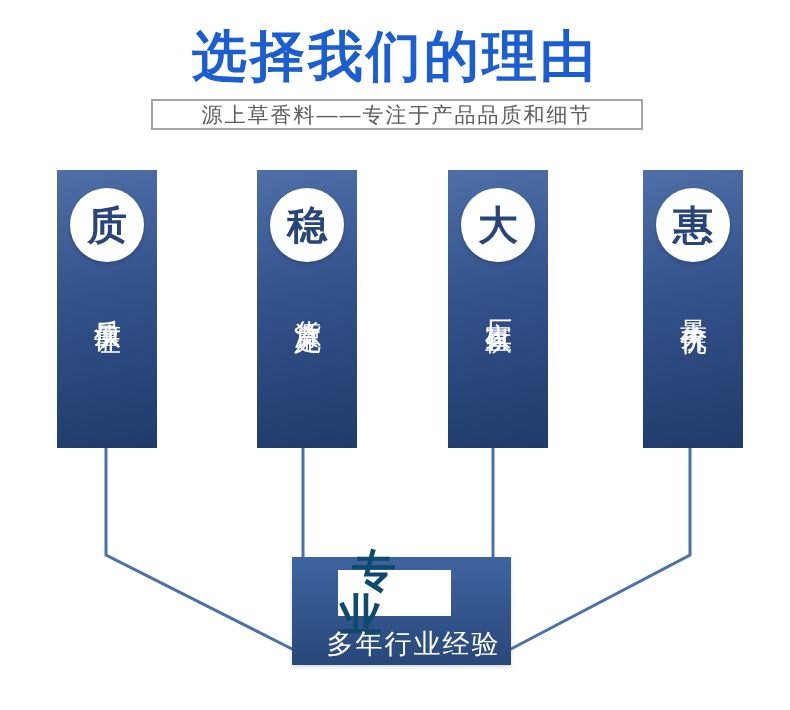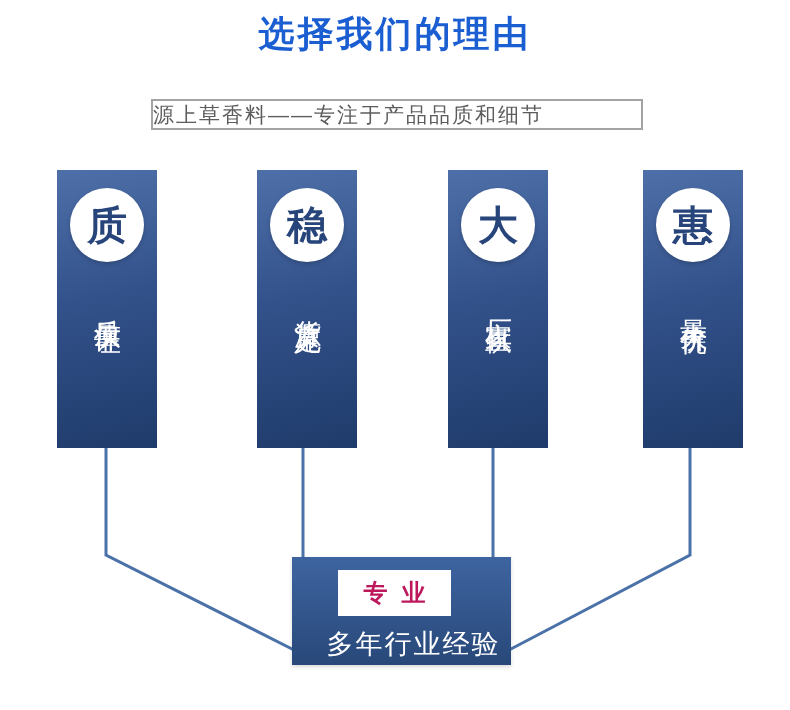--- a/index.html
+++ b/index.html
@@ -2,28 +2,28 @@
 <html><head>
 <meta charset="utf-8">
 <style>
   html,body { margin:0; padding:0; background:#ffffff; }
   .stage {
     position:relative; width:790px; height:710px; background:#ffffff;
     font-family:"Liberation Sans","DejaVu Sans",sans-serif;
     overflow:hidden;
   }
   .title {
-    position:absolute; top:14px; left:0; width:100%;
-    text-align:center; font-size:36px; font-weight:bold;
+    position:absolute; top:26px; left:0; width:100%;
+    text-align:center; font-size:55px; font-weight:bold;
     color:#1a5ed1; letter-spacing:3px; line-height:1.1;
   }
   .subtitle-box {
     position:absolute; left:151px; top:99px; width:492px; height:31px;
     border:2px solid #a3a3a3; box-sizing:border-box;
-    display:flex; align-items:center; 
+    display:flex; align-items:center; justify-content:center;
   }
   .subtitle-text {
     font-size:21px; color:#5c5c5c; letter-spacing:2px;
   }
   .pillar {
     position:absolute; top:170px; width:100px; height:278px;
     background:linear-gradient(168deg, #4e6fa8 0%, #33528b 45%, #1f3b6b 100%);
   }
   .pillar-1 { left:57px; }
   .pillar-2 { left:257px; }
@@ -50,21 +50,21 @@
     position:absolute; left:292px; top:557px; width:219px; height:108px;
     background:linear-gradient(180deg, #3e64a0 0%, #284879 100%);
     box-shadow:0 2px 4px rgba(0,0,0,0.15);
   }
   .summary-badge {
     position:absolute; left:46px; top:13px; width:113px; height:46px;
     background:#ffffff;
     display:flex; align-items:center; justify-content:center;
   }
   .summary-badge-text {
-    font-size:24px; font-weight:bold; color:#be185d;
+    font-size:44px; font-weight:bold; color:#0c4a6e;
     letter-spacing:14px; text-indent:14px; line-height:1;
   }
   .summary-label {
     position:absolute; left:12px; top:69px; width:100%;
     text-align:center; color:#ffffff; font-size:27px; letter-spacing:2px;
   }
 </style>
 </head>
 <body>
 

